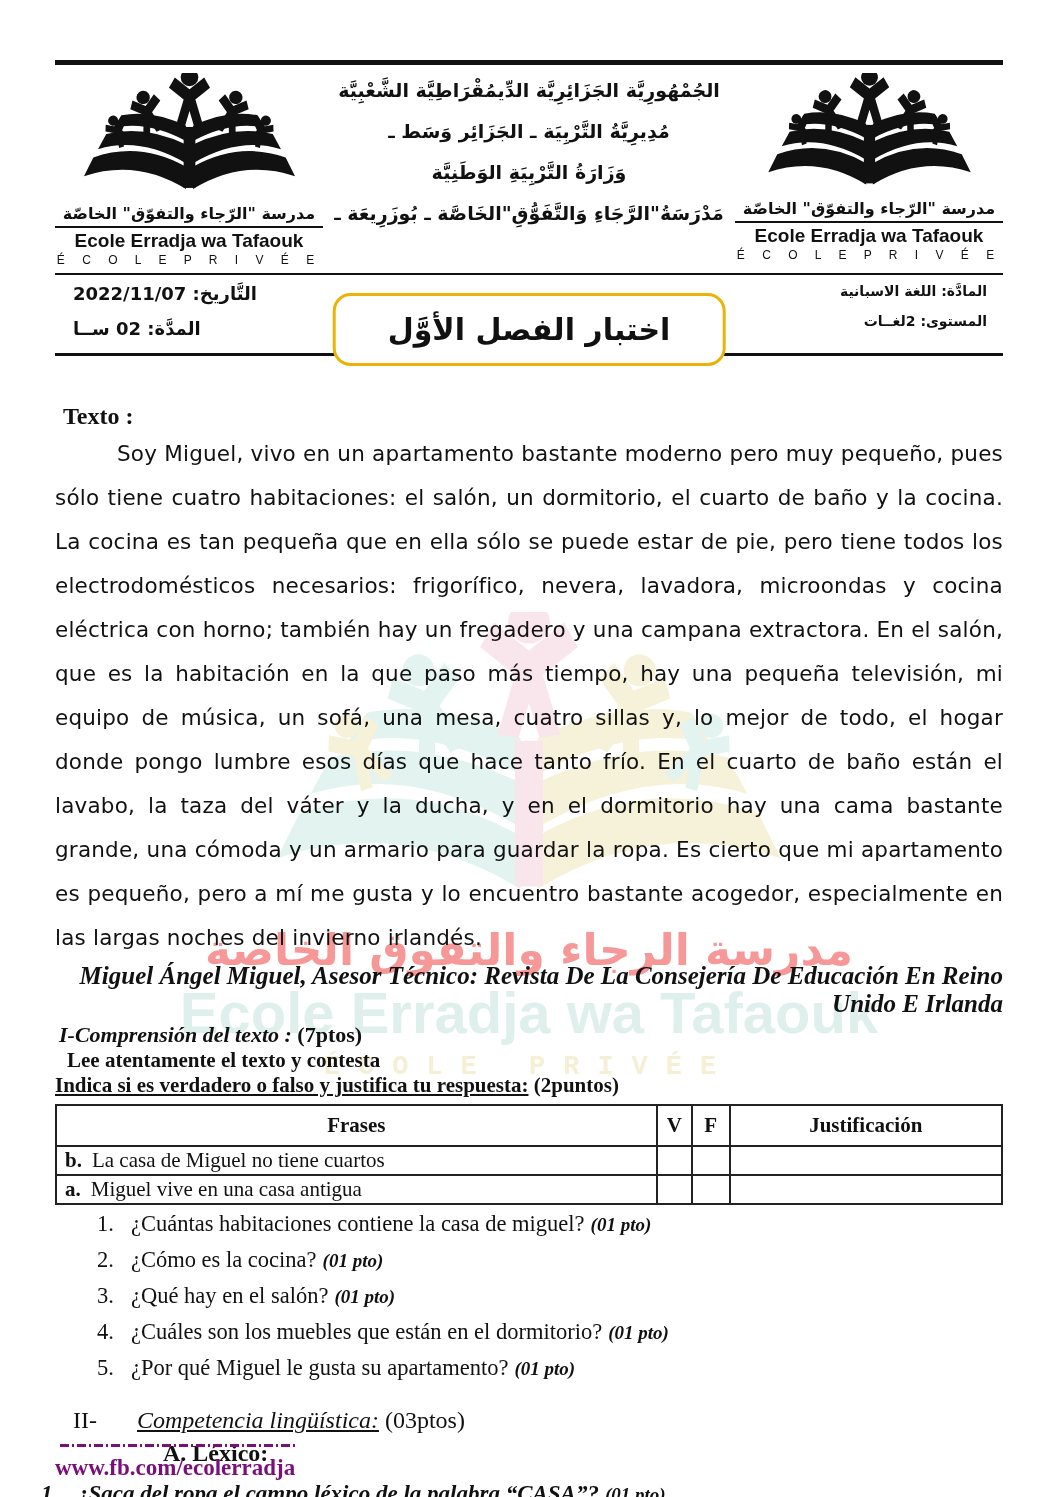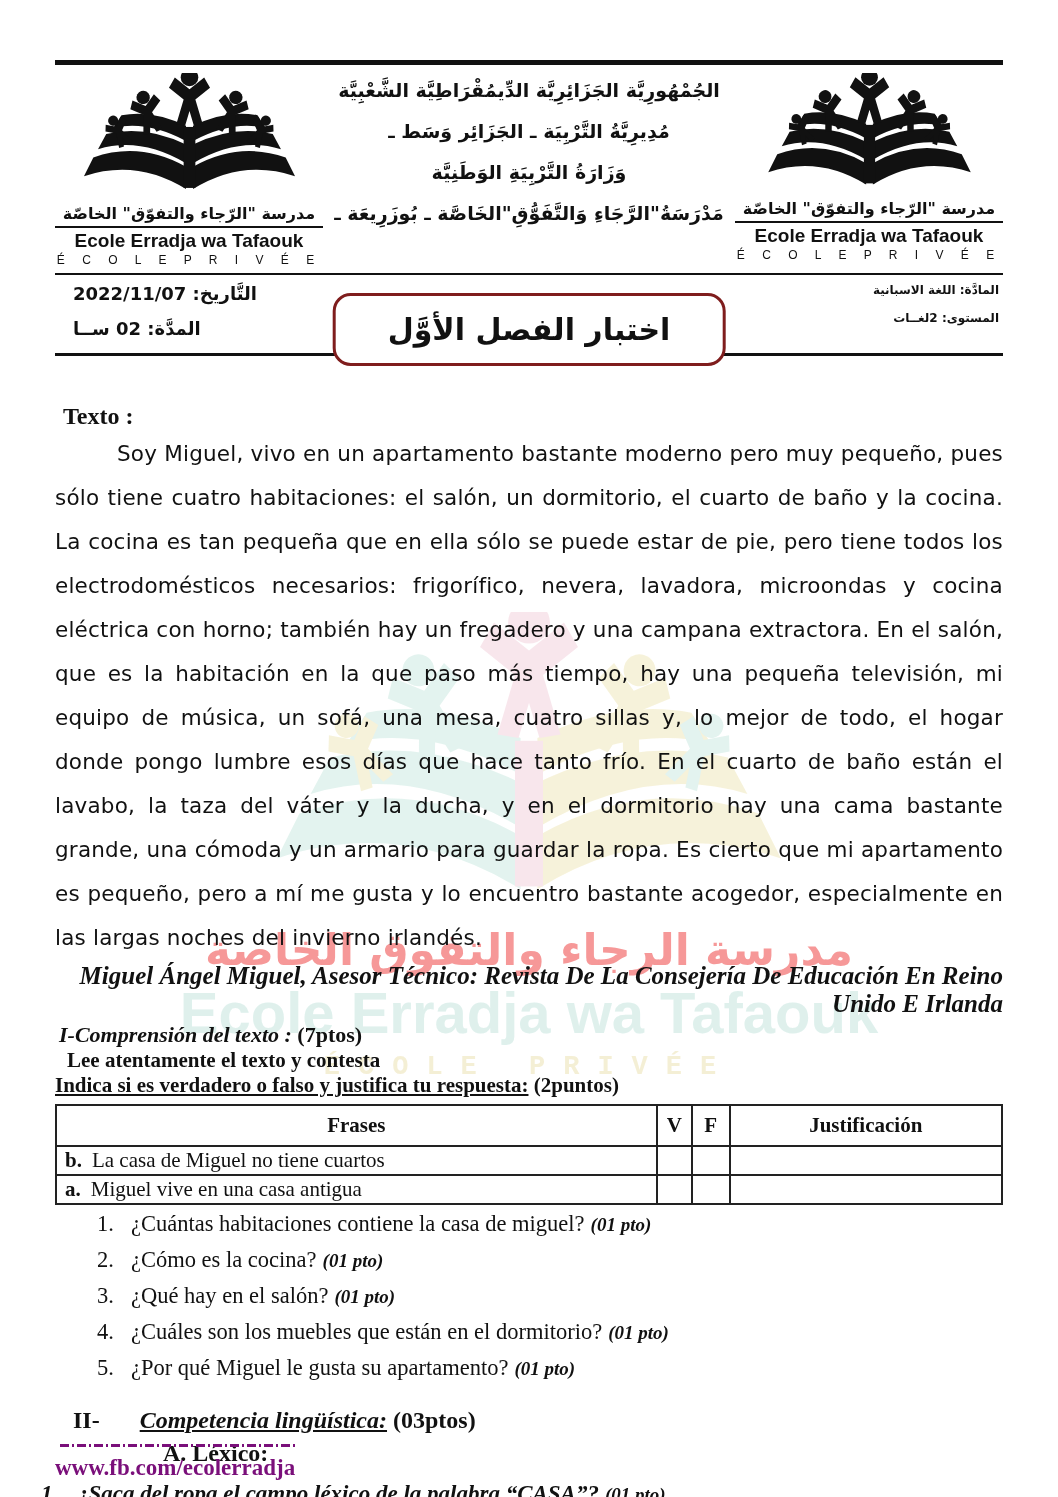--- a/index.html
+++ b/index.html
@@ -31,26 +31,26 @@
   .logo-fr { font-family:"Liberation Sans", sans-serif; font-weight:bold; font-size:19px; border-top:2px solid #111; margin-top:3px; padding-top:2px; white-space:nowrap; }
   .logo-type { font-family:"Liberation Sans", sans-serif; font-size:12px; letter-spacing:7px; margin-top:1px; }
   .hcenter { flex:1; text-align:center; font-family:"DejaVu Sans", sans-serif; font-weight:bold; font-size:19px; padding-top:6px; }
   .hcenter div { margin-bottom:19px; }
 
   
   .info { position:relative; height:116px; }
   .info-rule { position:absolute; left:0; right:0; top:78px; height:3px; background:#111; }
   .left-info  { position:absolute; left:18px;  top:8px; width:250px; direction:rtl; text-align:left;
                 font-family:"DejaVu Sans", sans-serif; font-weight:bold; font-size:18px; }
-  .right-info { position:absolute; right:4px; top:8px; width:300px; direction:rtl; text-align:right;
-                font-family:"DejaVu Sans", sans-serif; font-weight:bold; font-size:12px; }
+  .right-info { position:absolute; right:16px; top:8px; width:300px; direction:rtl; text-align:right;
+                font-family:"DejaVu Sans", sans-serif; font-weight:bold; font-size:14px; }
   .left-info div, .right-info div { margin-bottom:14px; white-space:nowrap; }
   .exam-box {
     position:absolute; left:50%; top:18px; transform:translateX(-50%); z-index:2;
-    background:#fff; border:3px solid #7f1d1d; border-radius:18px;
+    background:#fff; border:3px solid #eab308; border-radius:18px;
     padding:16px 52px; font-family:"DejaVu Sans", sans-serif; font-weight:bold; font-size:30px; white-space:nowrap;
   }
 
   
   .texto-heading { font-weight:bold; font-size:24px; margin:12px 0 2px 8px; }
   .passage {
     font-family:"DejaVu Sans", sans-serif; font-size:21.5px; line-height:44px;
     text-align:justify; text-indent:62px; letter-spacing:.2px;
   }
   .attribution { text-align:right; font-style:italic; font-weight:bold; font-size:25px; margin-top:2px; }
@@ -70,21 +70,21 @@
   table.vf td { height:29px; padding-left:8px; }
   table.vf td.c { padding:0; }
   .row-letter { font-weight:bold; margin-right:10px; }
 
   .qlist { margin:6px 0 0 42px; font-size:22.5px; }
   .qitem { margin-bottom:10px; }
   .qnum { display:inline-block; width:34px; }
   .qpts { font-weight:bold; font-style:italic; font-size:19px; margin-left:6px; }
 
   
-  .s2-head { margin:26px 0 0 18px; font-size:24px; font-weight:bold; }
+  .s2-head { margin:26px 0 0 18px; font-size:24px; font-weight:normal; }
   .s2-head .num { margin-right:40px; }
   .s2-head .t { font-style:italic; text-decoration:underline; }
   .s2-sub { margin:6px 0 0 108px; font-size:24px; font-weight:bold; }
   .s2-q { margin:10px 0 0 0; font-size:23px; font-weight:bold; font-style:italic; }
   .s2-q .qn { display:inline-block; width:36px; }
   .s2-q .u { text-decoration:underline; }
   .s2-q .pts { font-size:19px; margin-left:6px; }
   .s2-q1 { margin-left:-14px; margin-top:14px; }
 
   

